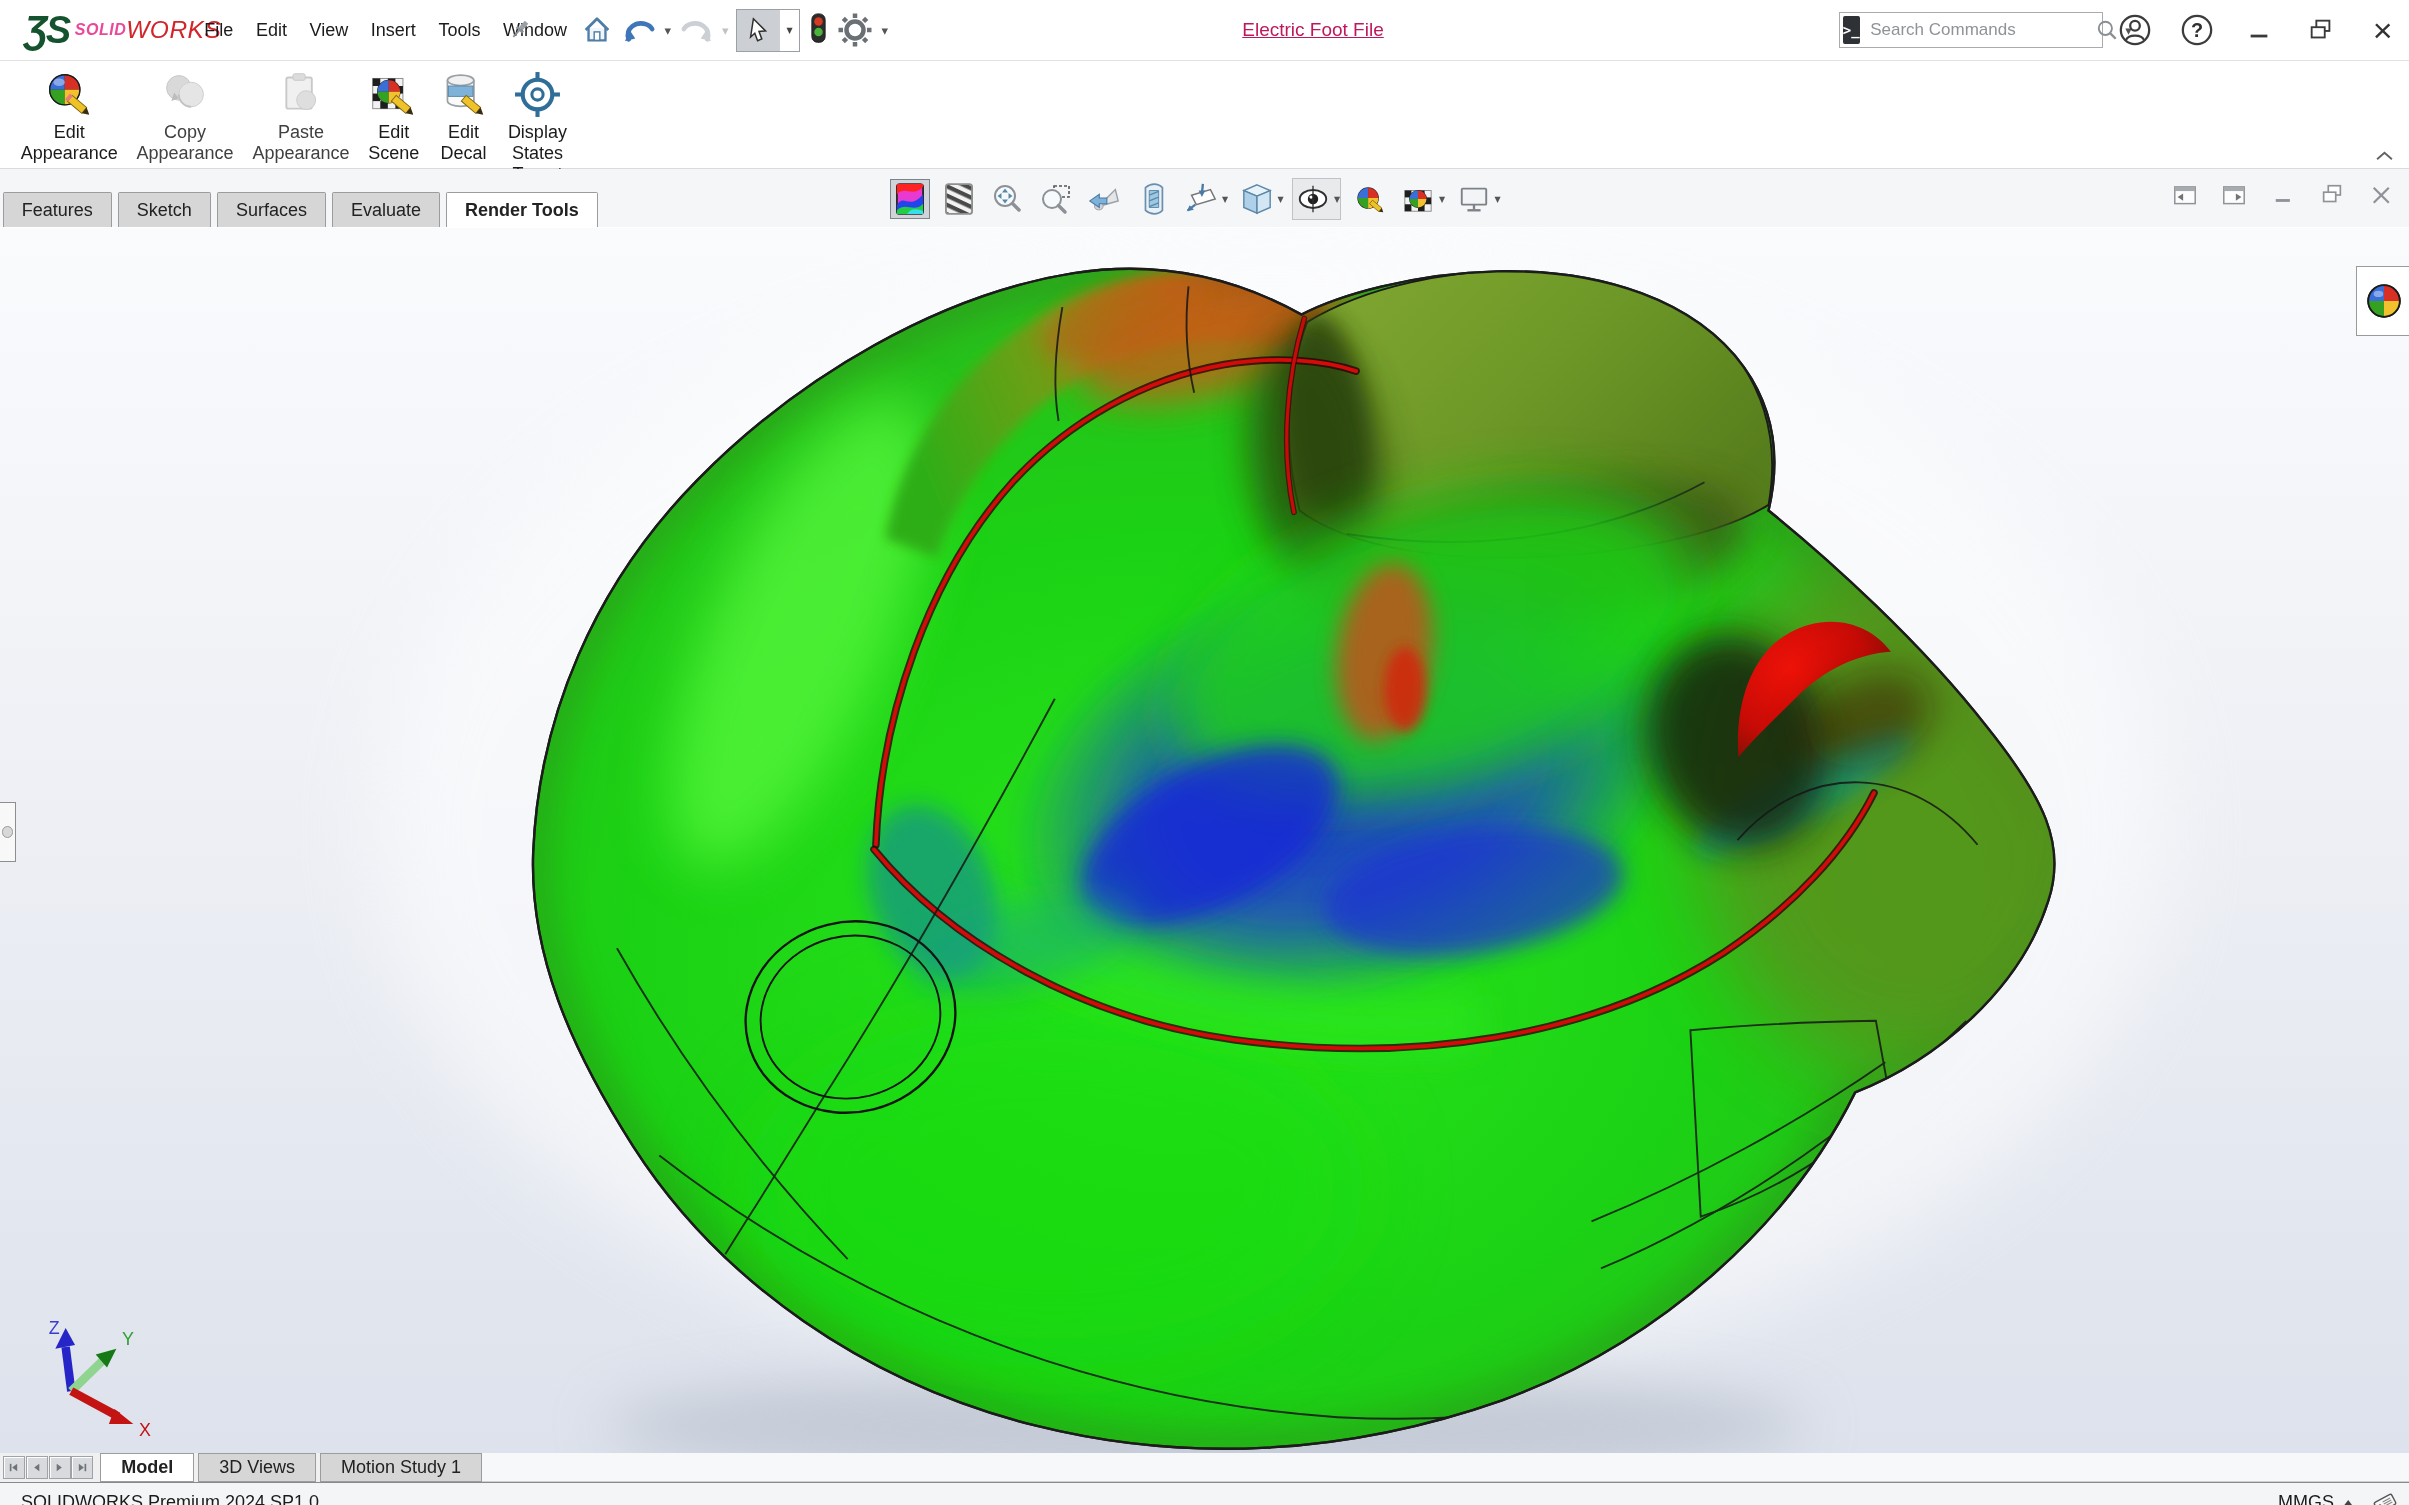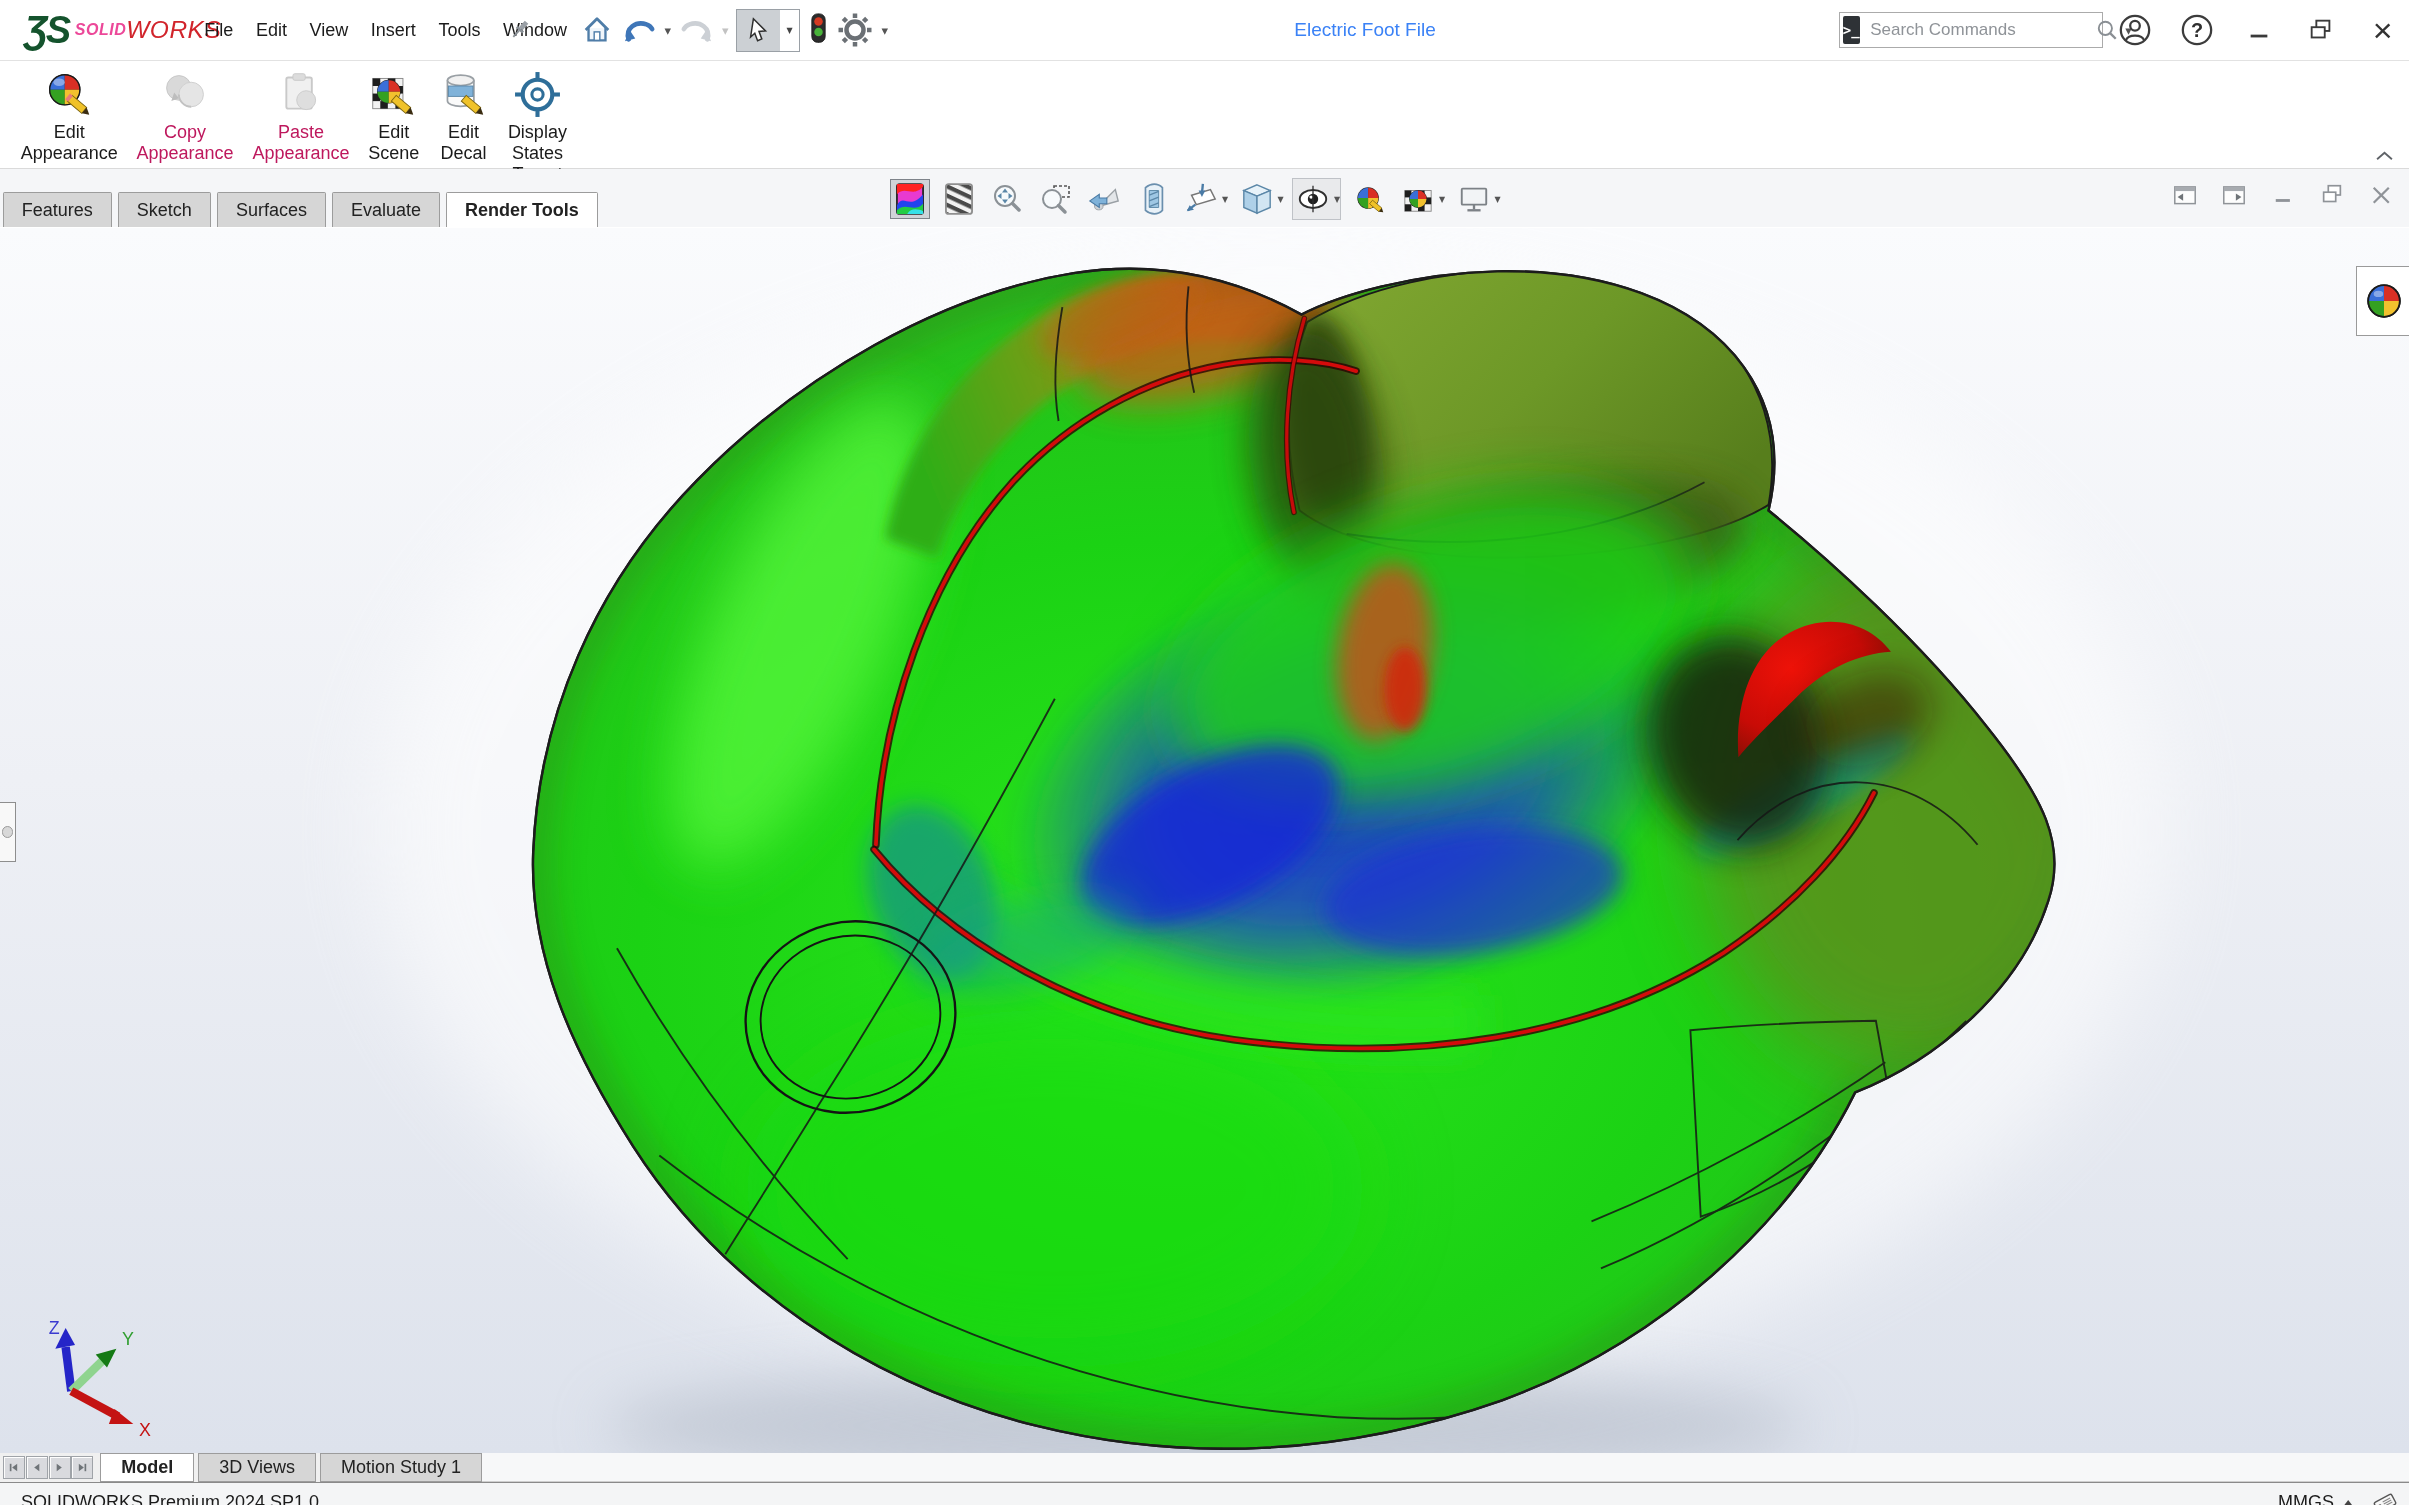--- a/index.html
+++ b/index.html
@@ -16,37 +16,37 @@
   .menubar{position:absolute;left:193px;top:0;height:60px;display:flex;align-items:center;}
   .menu-item{padding:0 11.3px;font-size:18px;cursor:default;}
   .pin{position:absolute;left:508px;top:17px;}
   .quickbar{position:absolute;left:576px;top:0;height:60px;display:flex;align-items:center;}
   .qbtn{height:43px;display:flex;align-items:center;justify-content:center;padding:0 4.7px;}
   .qcaret{font-size:13px;color:#555;padding:0 3.8px;}
   .qcaret.dim{color:#c2c2c2;}
   .sel-wrap{display:flex;align-items:stretch;border:0.9px solid #9aa0a6;margin:0 3.8px;height:41px;}
   .sel-main{width:43px;background:#ccd0d4;display:flex;align-items:center;justify-content:center;}
   .sel-caret{width:19px;background:#fff;display:flex;align-items:center;justify-content:center;font-size:12.2px;color:#444;}
-  .doc-title{position:absolute;left:1224px;width:282px;top:0;height:60px;display:flex;align-items:center;justify-content:center;font-size:19px;color:#3b82f6;}
+  .doc-title{position:absolute;left:1172px;width:282px;top:0;height:60px;display:flex;align-items:center;justify-content:center;font-size:19px;color:#be185d;text-decoration:underline;}
   .search-box{position:absolute;left:1839px;top:12.2px;width:264px;height:36px;border:0.9px solid #ababab;background:#fff;display:flex;align-items:center;box-sizing:border-box;}
   .prompt-ic{width:28px;height:28px;margin:0 8.5px 0 2.8px;background:#2e3236;color:#fff;border-radius:1.9px;
              font-family:"DejaVu Sans Mono",monospace;font-size:14px;font-weight:bold;display:flex;align-items:center;justify-content:center;}
   .search-input{flex:1;border:none;outline:none;font-size:17px;color:#000000;font-family:"Liberation Sans",sans-serif;background:transparent;}
   .search-input::placeholder{color:#8f9398;}
   .title-icons{position:absolute;right:9.4px;top:0;height:60px;display:flex;align-items:center;gap:26px;}
   .ticon{display:flex;align-items:center;justify-content:center;width:36px;height:36px;}
   .close-glyph{font-size:34px;color:#333;line-height:1;font-weight:normal;}
 
   
   .ribbon{position:absolute;top:61px;left:0;right:0;height:107px;background:#ffffff;border-bottom:0.9px solid #dadada;}
   .ribbon-inner{display:flex;align-items:flex-start;padding:3.8px 0 0 11.3px;}
   .rbtn{display:flex;flex-direction:column;align-items:center;padding:1.9px 9.4px;cursor:default;}
   .ric{height:55px;display:flex;align-items:center;}
   .rlabel{font-size:18px;line-height:21px;text-align:center;color:#1b1b1b;}
-  .rbtn.disabled .rlabel{color:#be185d;text-align:right;}
+  .rbtn.disabled .rlabel{color:#404040;text-align:right;}
   .ribbon-collapse{position:absolute;right:15px;bottom:5.6px;}
 
   
   .tabstrip{position:absolute;top:169px;left:0;right:0;height:58px;background:#f5f6f8;}
   .cmd-tabs{position:absolute;left:2.8px;bottom:0;display:flex;}
   .cmd-tab{height:34px;display:flex;align-items:center;padding:0 18px;font-size:18px;background:#d6d6d6;
            border:0.9px solid #9c9c9c;border-bottom:none;margin-right:6px;border-radius:1.9px 1.9px 0 0;color:#222;cursor:default;}
   .cmd-tab.active{background:#ffffff;font-weight:bold;}
   .headsup{position:absolute;left:890px;top:9.4px;display:flex;align-items:center;gap:8.5px;}
   .hicon{width:40px;height:40px;display:flex;align-items:center;justify-content:center;box-sizing:border-box;}

